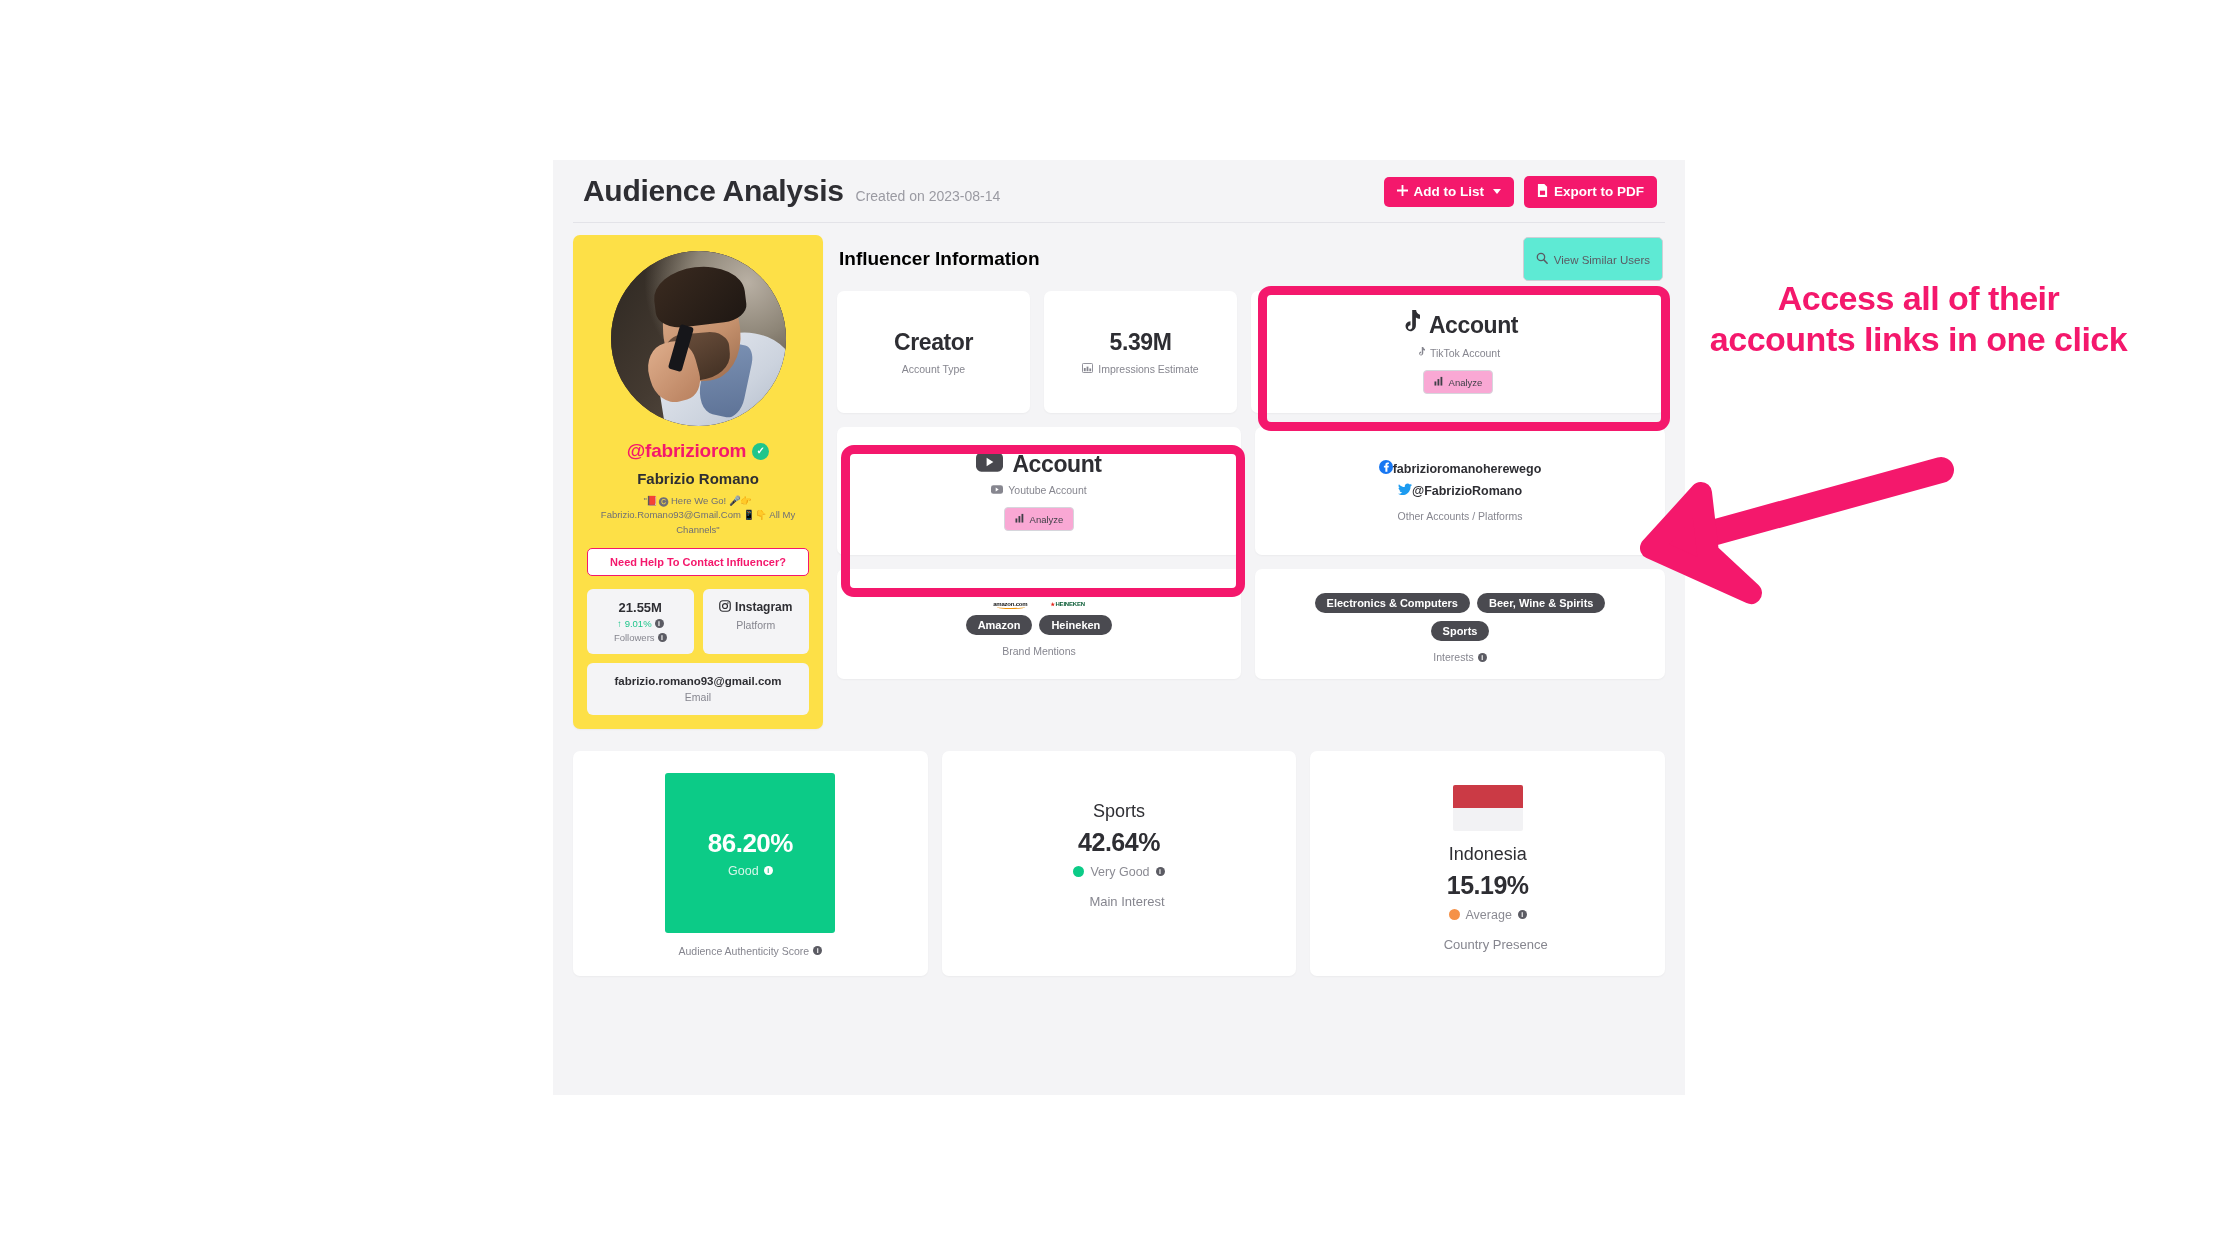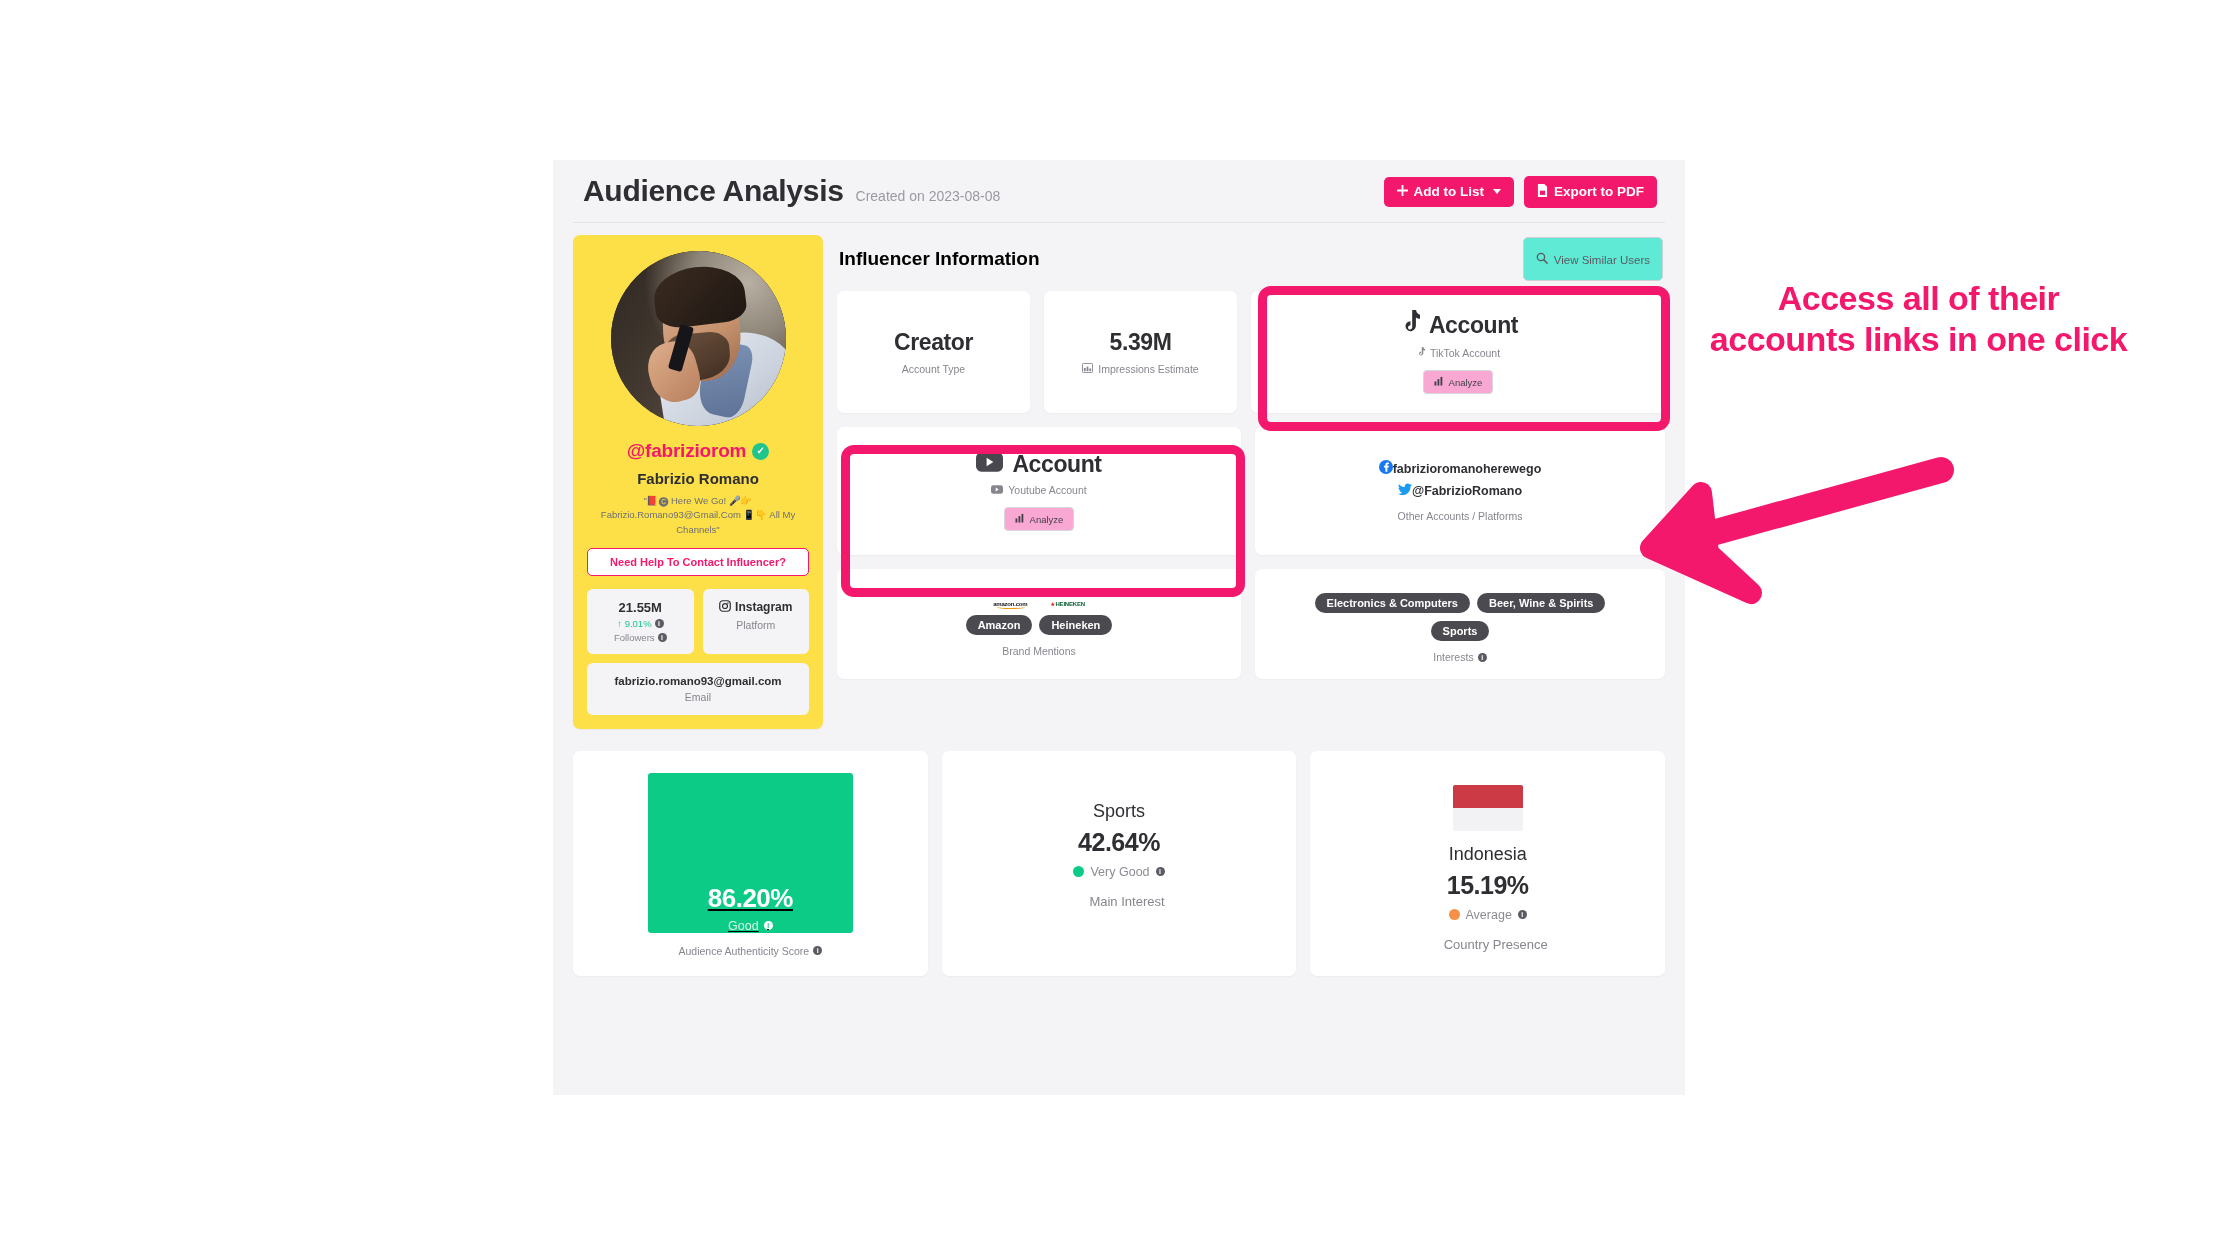--- a/index.html
+++ b/index.html
@@ -193,22 +193,22 @@
   }
   .pill-cap { font-size:10.5px; color:#86868f; margin-top:10px; display:flex; align-items:center; gap:4px; }
 
   
   .aud-sec { padding: 22px 20px 0 20px; }
   .aud-title { font-size:19px; font-weight:bold; color:#2e2e33; margin-bottom: 11px; }
   .aud-row { display:flex; gap:14px; }
   .aud-card { flex:1; height: 225px; background:#fff; border-radius:7px; box-shadow:0 1px 2px rgba(0,0,0,.04);
               display:flex; flex-direction:column; align-items:center; }
   .auth-block {
-    width: 205px; height: 160px; background:#0ccb87; border-radius:3px;
-    margin-top: 22px; display:flex; flex-direction:column; align-items:center; justify-content:flex-end;text-decoration:underline;
+    width: 170px; height: 160px; background:#0ccb87; border-radius:3px;
+    margin-top: 22px; display:flex; flex-direction:column; align-items:center; justify-content:center;
   }
   .auth-pct { font-size: 26px; font-weight:bold; color:#fff; letter-spacing:-0.5px; }
   .auth-qual { font-size: 12.5px; color:#d6f7ea; margin-top:5px; display:flex; align-items:center; gap:5px;}
   .auth-cap { font-size:10.5px; color:#86868f; margin-top:12px; display:flex; align-items:center; gap:4px;}
 
   .mi-name { font-size: 18px; color:#2e2e33; margin-top: 50px; }
   .mi-pct { font-size: 25px; font-weight:bold; color:#2e2e33; margin-top: 6px; letter-spacing:-0.5px;}
   .mi-qual { font-size: 12.5px; color:#8b8b93; margin-top: 8px; display:flex; align-items:center; gap:6px;}
   .dot-green { width:11px; height:11px; border-radius:50%; background:#0ccb87; display:inline-block;}
   .dot-orange { width:11px; height:11px; border-radius:50%; background:#f59147; display:inline-block;}
@@ -235,21 +235,21 @@
 </head>
 <body>
 
 <div id="stage">
 
   <div class="app-panel">
 
     <div class="app-header">
       <div class="title-wrap">
         <span class="page-title">Audience Analysis</span>
-        <span class="page-subtitle">Created on 2023-08-08</span>
+        <span class="page-subtitle">Created on 2023-08-14</span>
       </div>
       <div class="header-actions">
         <button class="btn-pink">
           <span>
             <svg width="11" height="11" viewBox="0 0 12 12">
                 <path d="M5 0h2v5h5v2H7v5H5V7H0V5h5z" fill="#fff"></path>
               </svg>
           </span>
           <span>Add to List</span>
           <span class="caret"></span>

